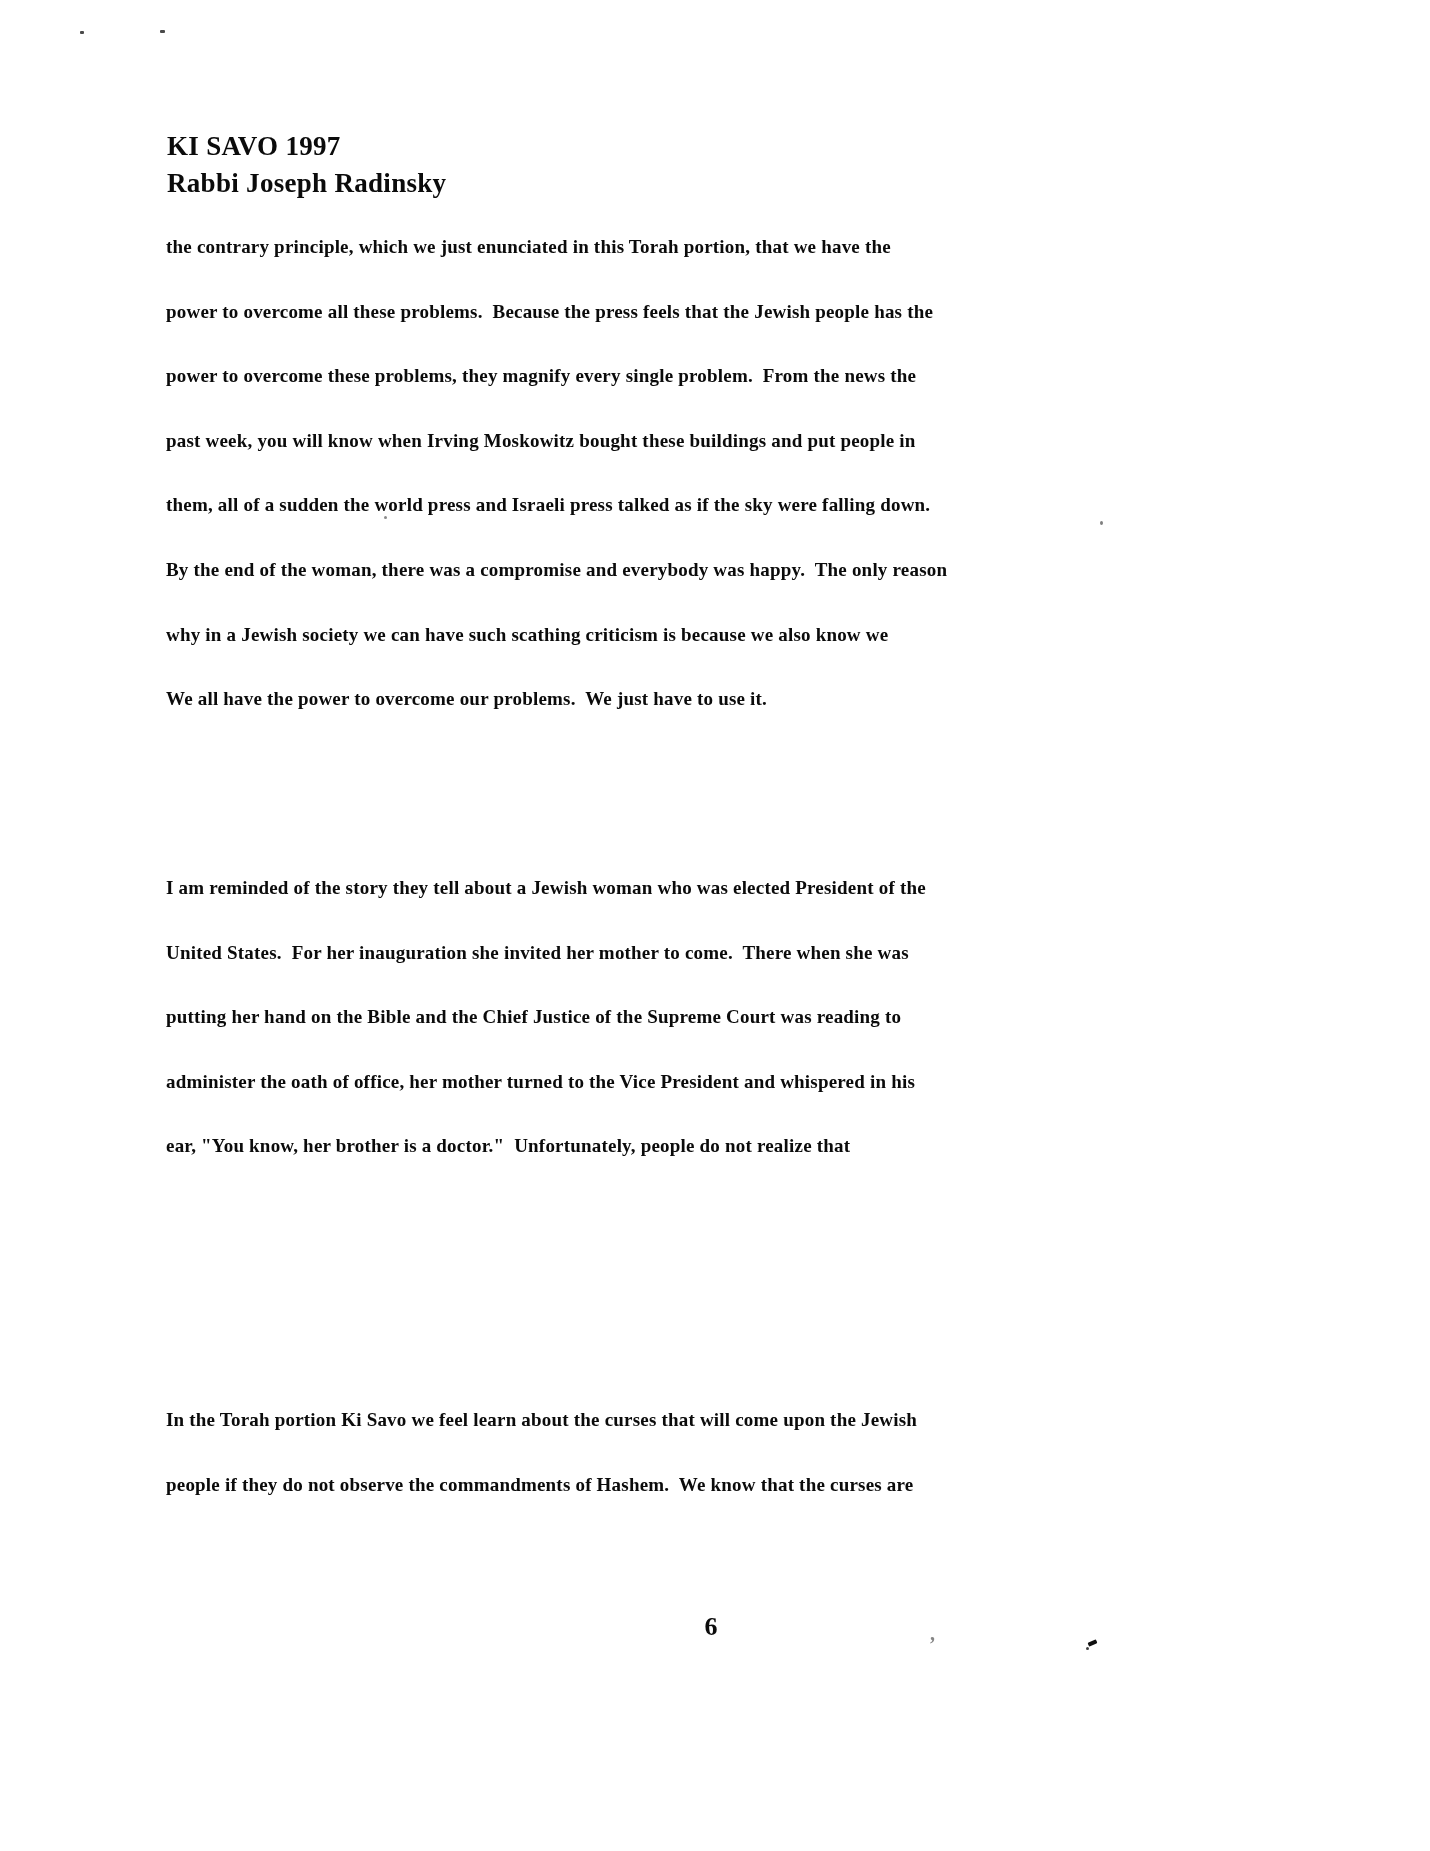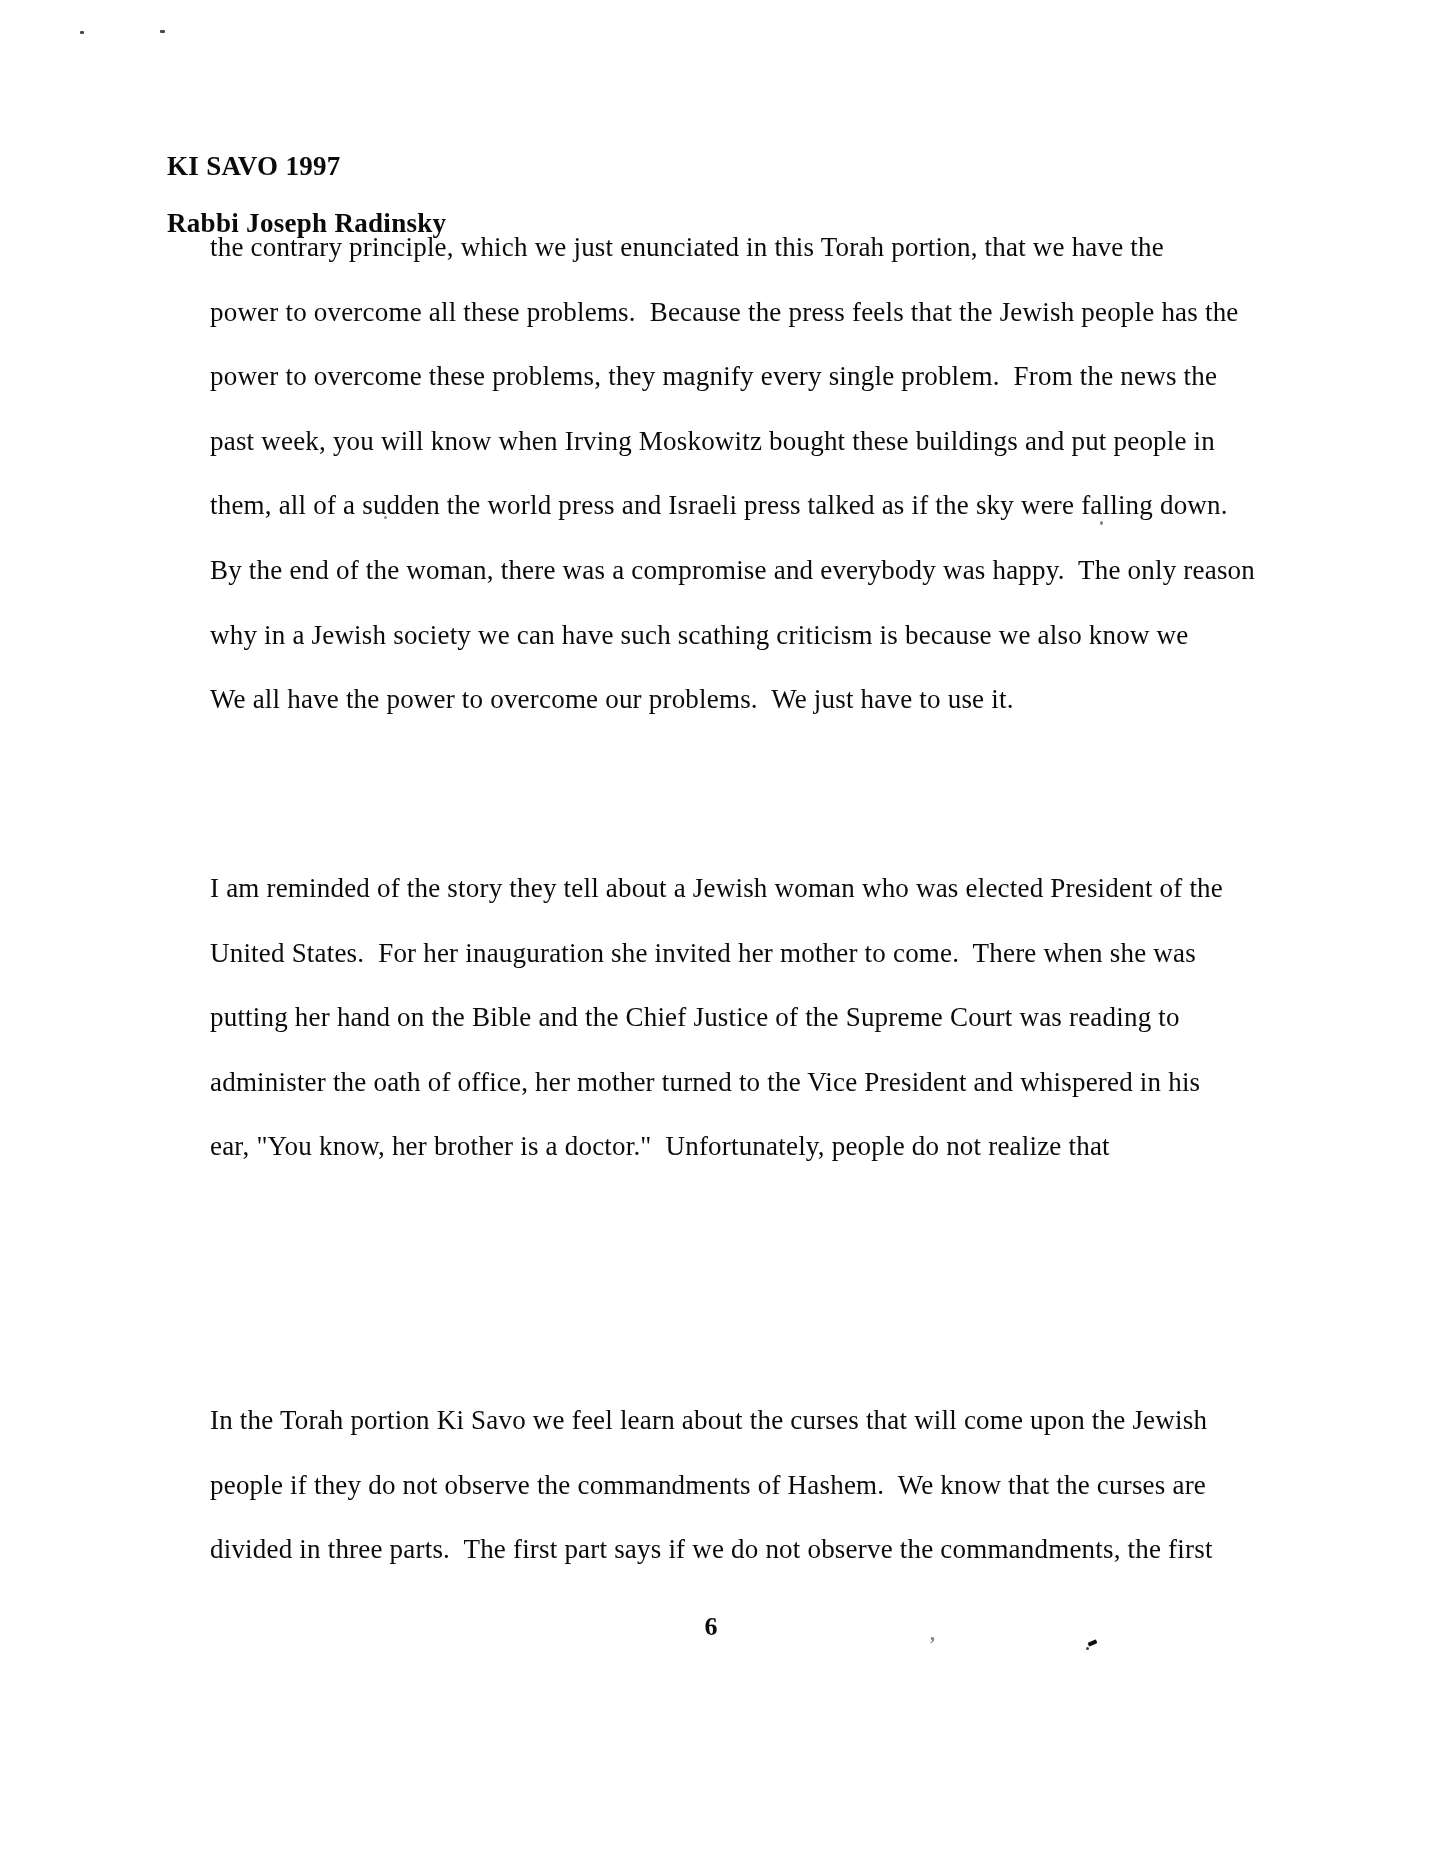--- a/index.html
+++ b/index.html
@@ -21,34 +21,32 @@
     position: absolute;
     left: 167px;
     top: 128px;
   }
   .header .hline {
     font-size: 27px;
     font-weight: bold;
     line-height: 37px;
     white-space: pre;
     letter-spacing: 0.3px;
-    margin-top: 20px;
   }
   .para {
     position: absolute;
     left: 166px;
     width: 1110px;
   }
   .para .line {
-    font-size: 27px;
-    font-weight: normal;
+    font-size: 19px;
+    font-weight: bold;
     line-height: 64.6px;
     white-space: pre;
     letter-spacing: 0.2px;
-    margin-left: 44px;
   }
   .p1 { top: 215px; }
   .p2 { top: 856px; }
   .p3 { top: 1388px; }
   .footer-pagenum {
     position: absolute;
     left: 666px;
     top: 1612px;
     width: 90px;
     text-align: center;
@@ -116,21 +114,20 @@
     <div class="line">I am reminded of the story they tell about a Jewish woman who was elected President of the</div>
     <div class="line">United States.  For her inauguration she invited her mother to come.  There when she was</div>
     <div class="line">putting her hand on the Bible and the Chief Justice of the Supreme Court was reading to</div>
     <div class="line">administer the oath of office, her mother turned to the Vice President and whispered in his</div>
     <div class="line">ear, "You know, her brother is a doctor."  Unfortunately, people do not realize that</div>
   </div>
 
   <div class="para p3">
     <div class="line">In the Torah portion Ki Savo we feel learn about the curses that will come upon the Jewish</div>
     <div class="line">people if they do not observe the commandments of Hashem.  We know that the curses are</div>
-    <div class="line">divided in three parts.  The first part says if we do not observe the commandments, the first</div>
   </div>
 
   <div class="footer-pagenum">6</div>
 
   <div class="speck speck-a"></div>
   <div class="speck speck-b"></div>
   <div class="speck speck-c"></div>
   <div class="speck speck-d"></div>
   <div class="speck-comma">,</div>
   <div class="speck-pen"></div>

